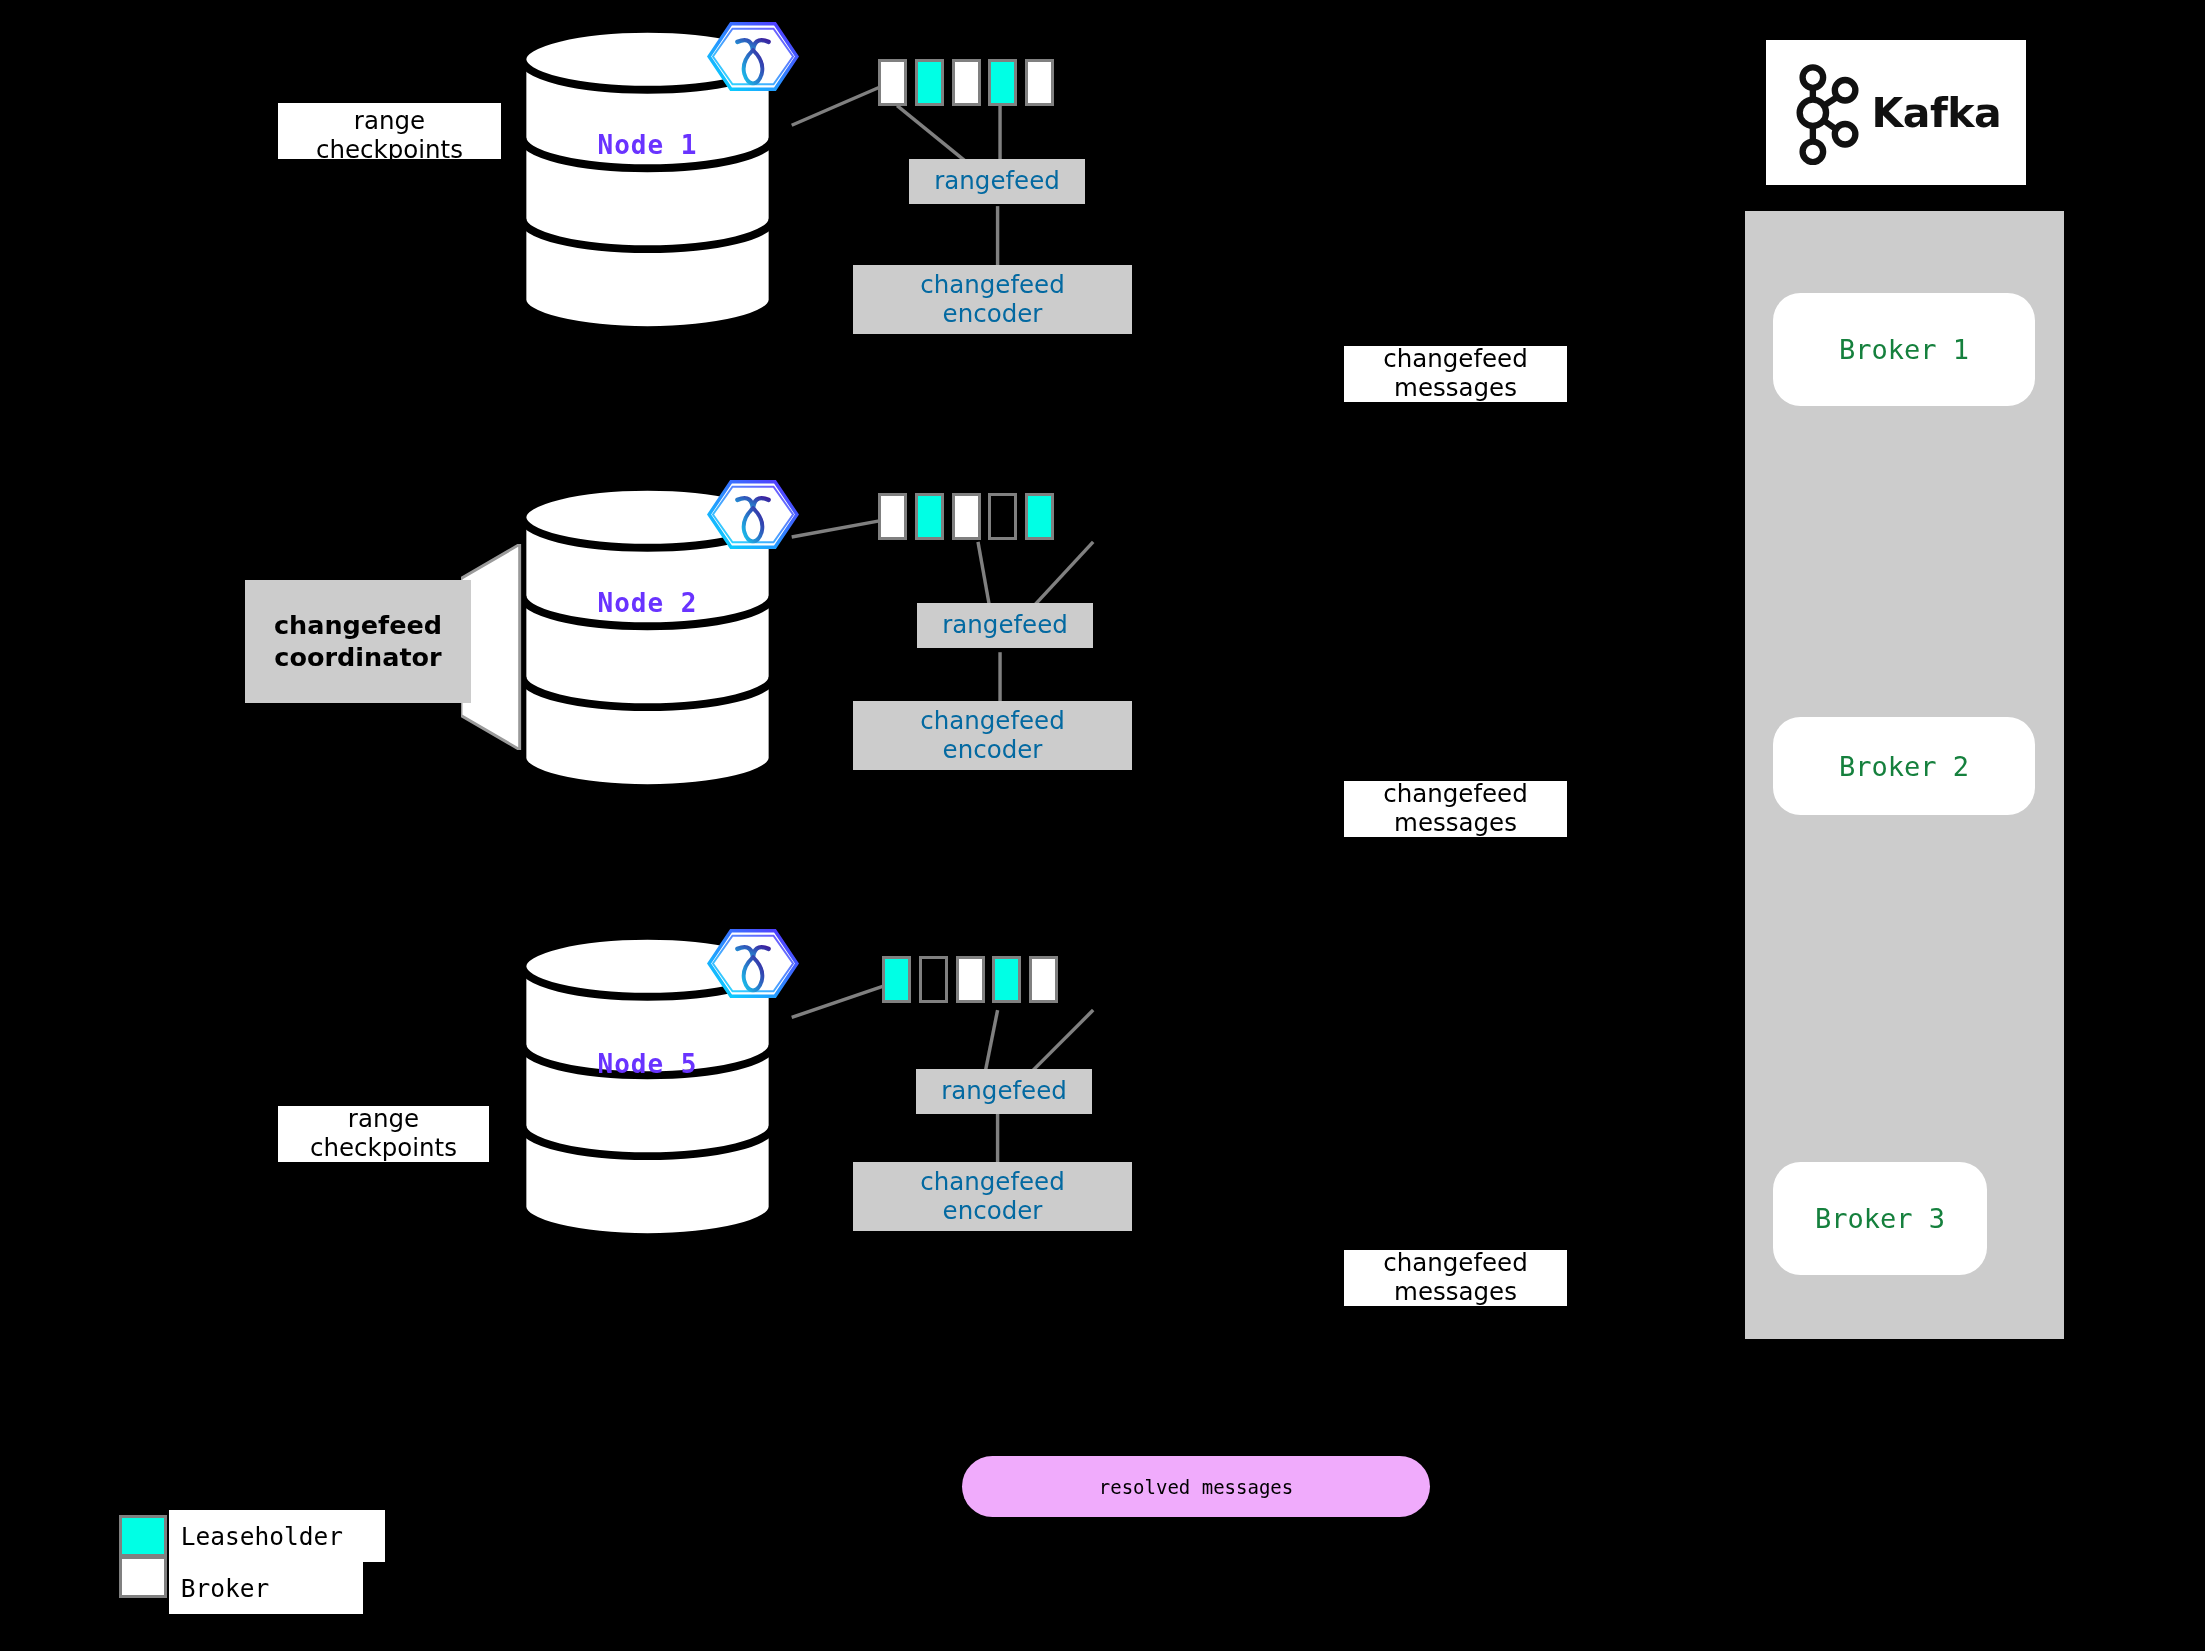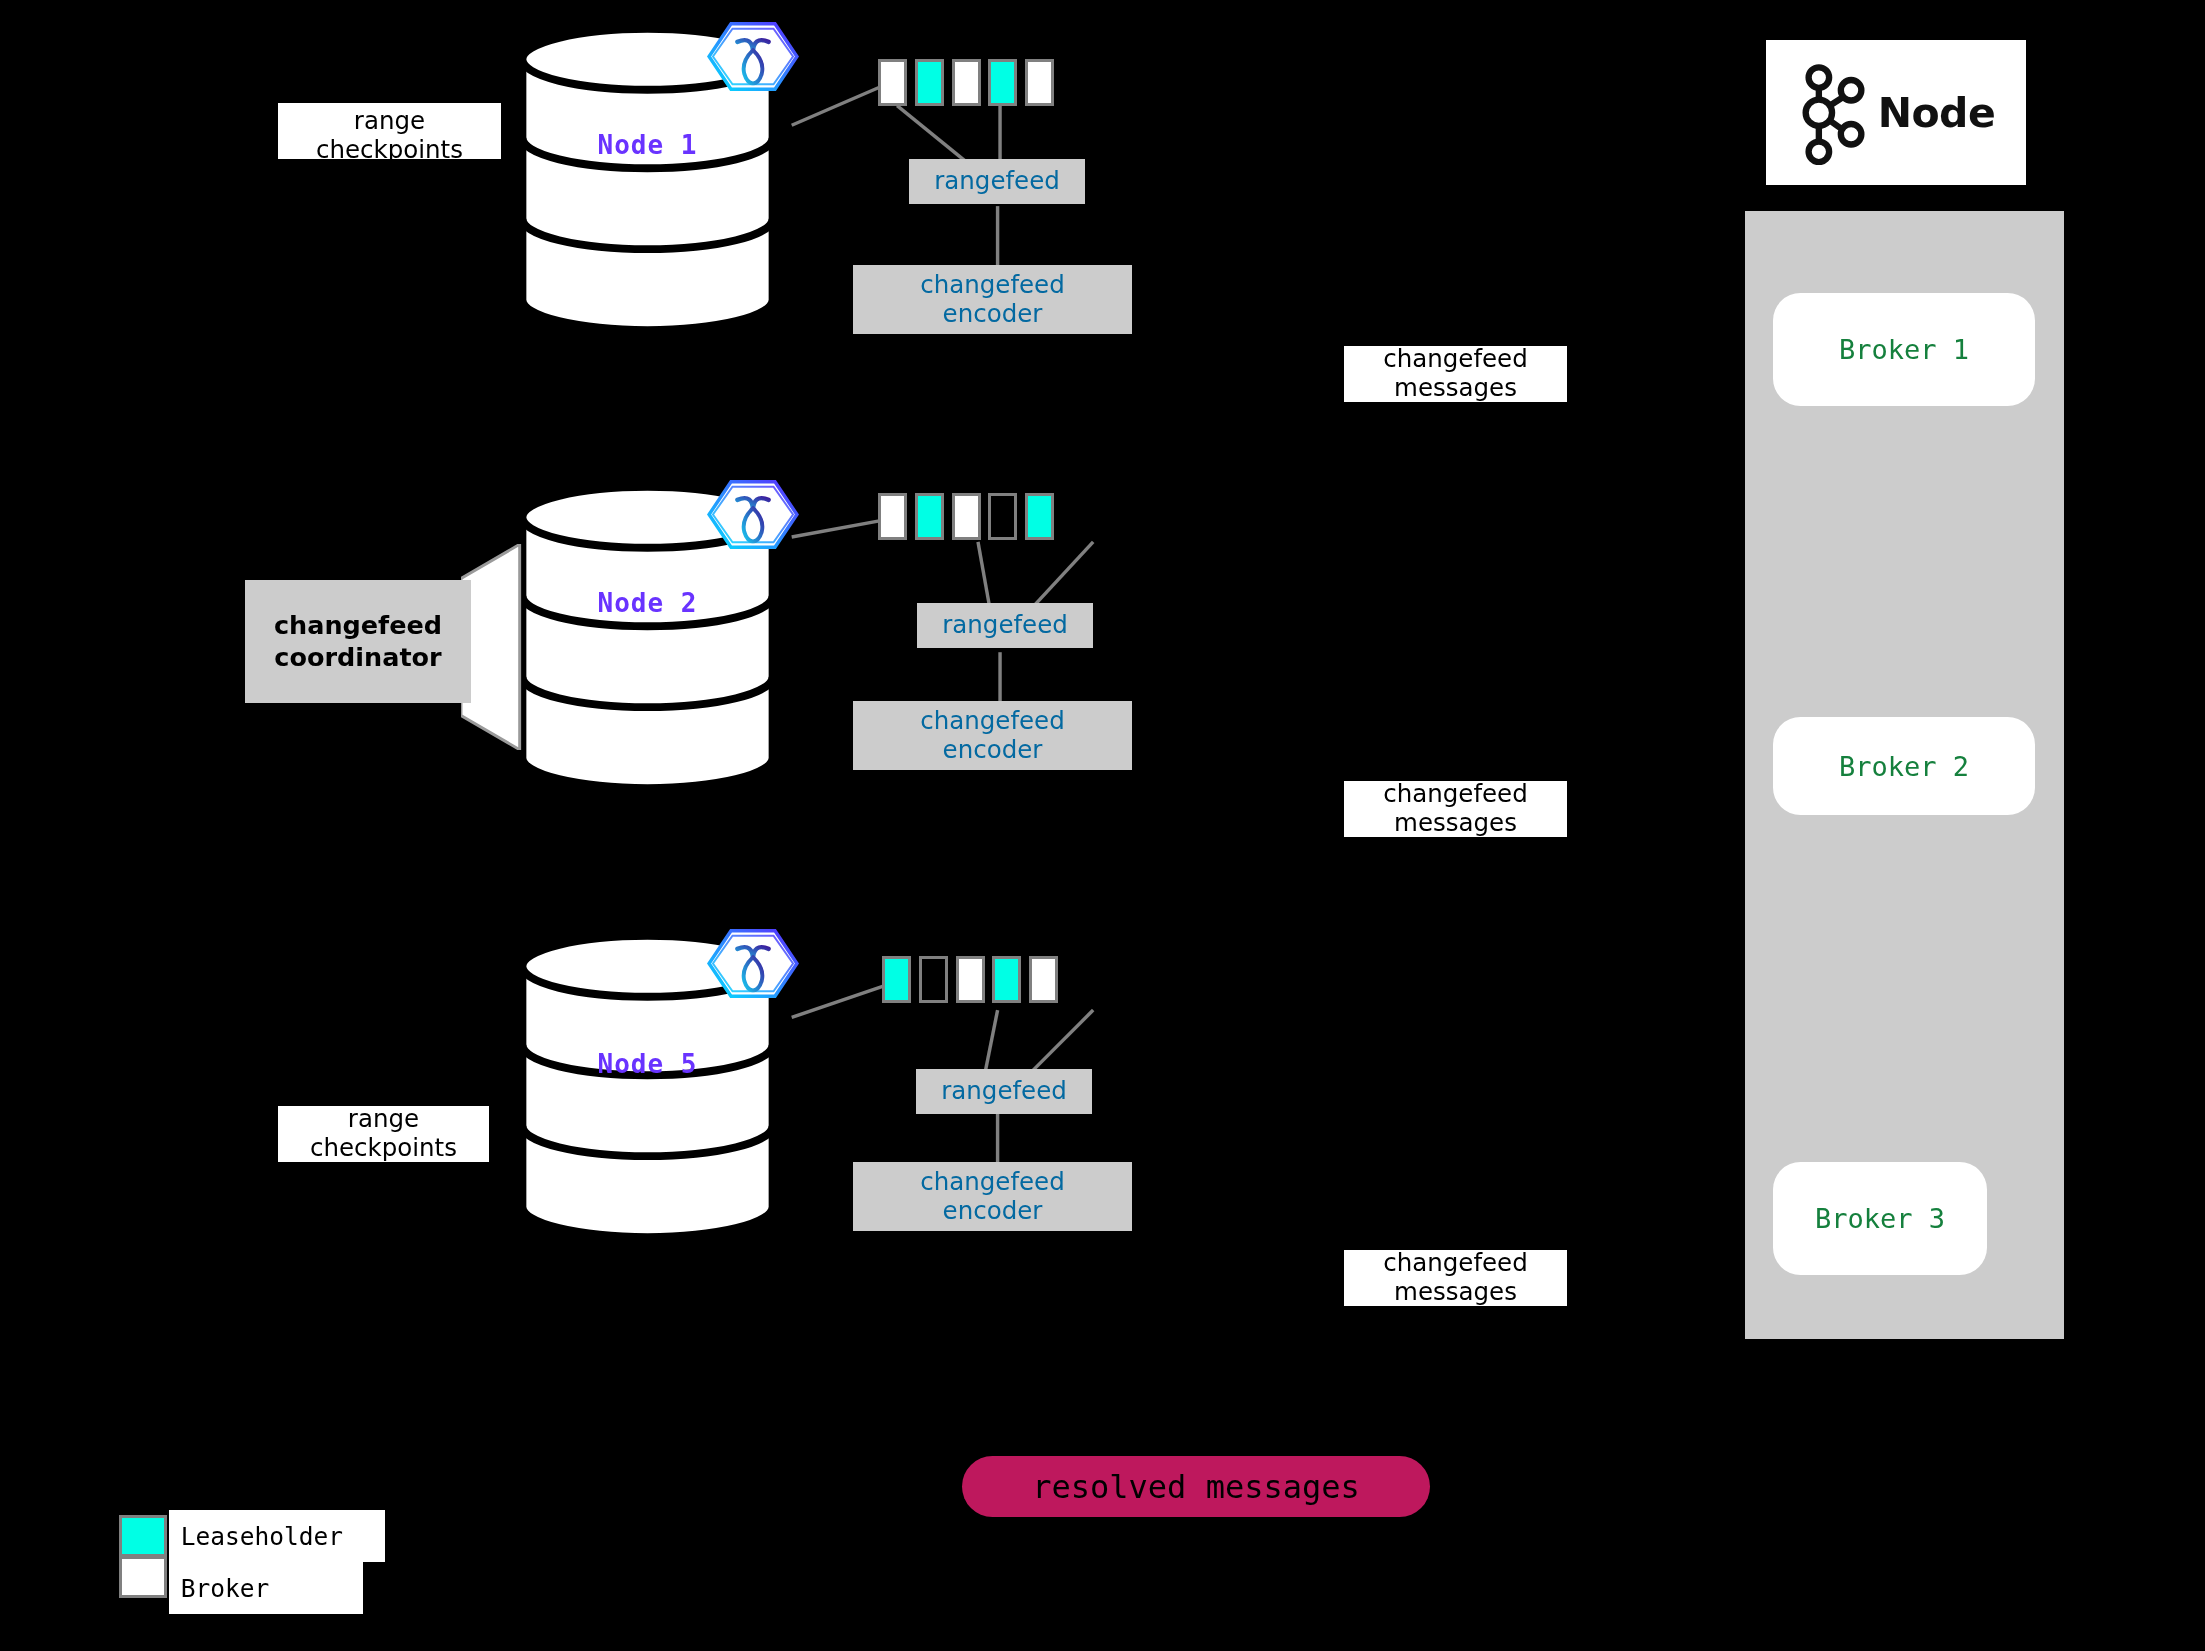--- a/index.html
+++ b/index.html
@@ -115,27 +115,27 @@
     align-items: center;
     justify-content: center;
     font-family: "DejaVu Sans Mono", monospace;
     font-size: 27px;
     color: #15803d;
   }
 
   
   .pill {
     position: absolute;
-    background: #be185d;
+    background: #f0abfc;
     border-radius: 490px;
     display: flex;
     align-items: center;
     justify-content: center;
     font-family: "DejaVu Sans Mono", monospace;
-    font-size: 32px;
+    font-size: 19px;
     color: #000000;
   }
 
   
   .legend-swatch {
     position: absolute;
     width: 48px;
     height: 42px;
     border: 3.9px solid #808080;
     box-sizing: border-box;
@@ -335,21 +335,21 @@
         <line x1="44" y1="108" x2="44" y2="175"></line>
       </g>
       <g fill="#ffffff" stroke="#111111" stroke-width="13">
         <circle cx="44" cy="36" r="21"></circle>
         <circle cx="44" cy="108" r="27"></circle>
         <circle cx="44" cy="188" r="21"></circle>
         <circle cx="110" cy="62" r="21"></circle>
         <circle cx="110" cy="152" r="21"></circle>
       </g>
     </svg>
-    <span class="kafka-word">Node</span>
+    <span class="kafka-word">Kafka</span>
   </div>
 
   <div class="kafka-cluster" style="left:1745px; top:211px; width:319px; height:1128px;"></div>
 
   <div class="broker" style="left:1773px; top:293px; width:262px; height:113px;">Broker 1</div>
   <div class="broker" style="left:1773px; top:717px; width:262px; height:98px;">Broker 2</div>
   <div class="broker" style="left:1773px; top:1162px; width:214px; height:113px;">Broker 3</div>
 
   <div class="legend-swatch" style="left:119px; top:1515px; background:#00FFE5;"></div>
   <div class="legend-text" style="left:169px; top:1510px; width:216px; height:52px;">Leaseholder</div>

